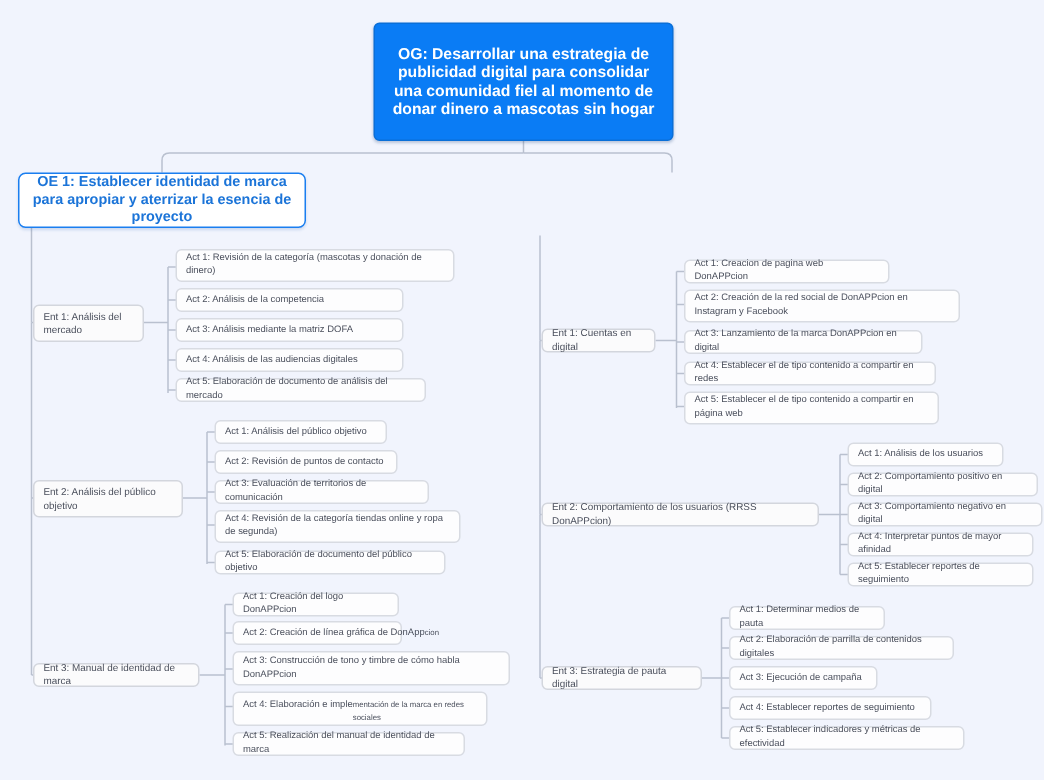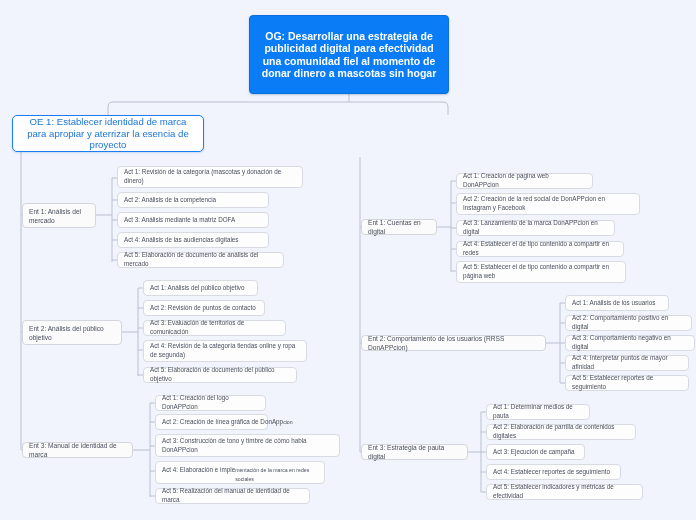--- a/index.html
+++ b/index.html
@@ -46,21 +46,21 @@
     justify-content: center;
     padding: 6px 8px;
     box-shadow: 0 1px 2px rgba(20,60,120,0.25);
   }
   
   .node-oe {
     background: #ffffff;
     border: 1.6px solid #1a7ef0;
     color: #1b74d8;
     font-size: 9.6px;
-    font-weight: normal;
+    font-weight: bold;
     line-height: 11.6px;
     text-align: center;
     justify-content: center;
     padding: 5px 7px;
     border-radius: 5px;
     box-shadow: 0 1px 2px rgba(30,90,170,0.18);
   }
   
   .node-ent {
     background: #fbfbfc;
@@ -166,21 +166,21 @@
       <path d="M481 412 L481 492"></path>
       <path d="M481 412 L487 412"></path>
       <path d="M481 432 L487 432"></path>
       <path d="M481 452 L487 452"></path>
       <path d="M481 472 L487 472"></path>
       <path d="M481 492 L487 492"></path>
     </g>
   </svg>
 
   <div class="node node-root" style="left:249px; top:15px; width:200px; height:79px;">
-    <span>OG: Desarrollar una estrategia de publicidad digital para efectividad una comunidad fiel al momento de donar dinero a mascotas sin hogar</span>
+    <span>OG: Desarrollar una estrategia de publicidad digital para consolidar una comunidad fiel al momento de donar dinero a mascotas sin hogar</span>
   </div>
 
   <div class="node node-oe" style="left:12px; top:115px; width:192px; height:37px;">
     <span>OE 1: Establecer identidad de marca para apropiar y aterrizar la esencia de proyecto</span>
   </div>
 
 
   <div class="node node-ent" style="left:22px; top:203px; width:74px; height:25px;">
     <span>Ent 1: Análisis del mercado</span>
   </div>

